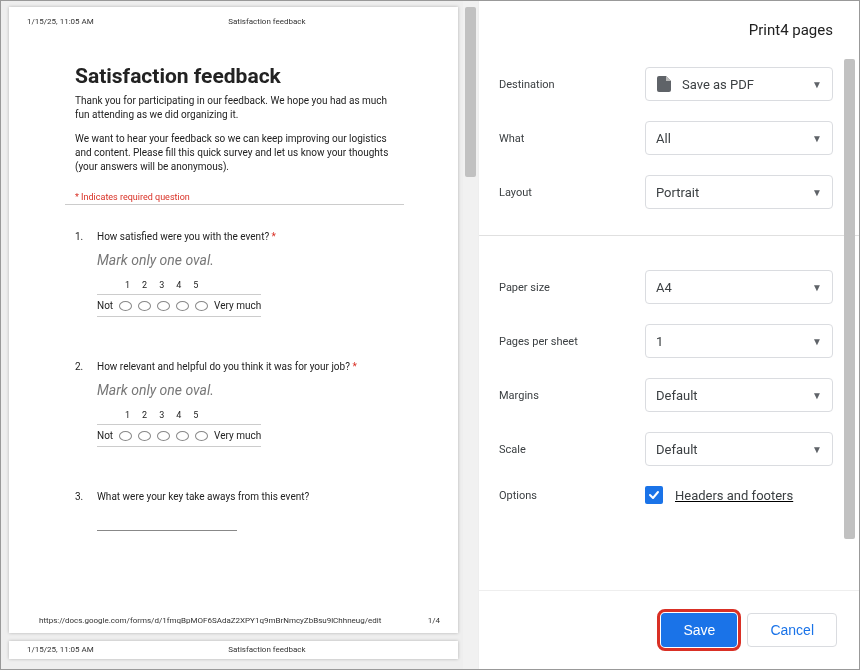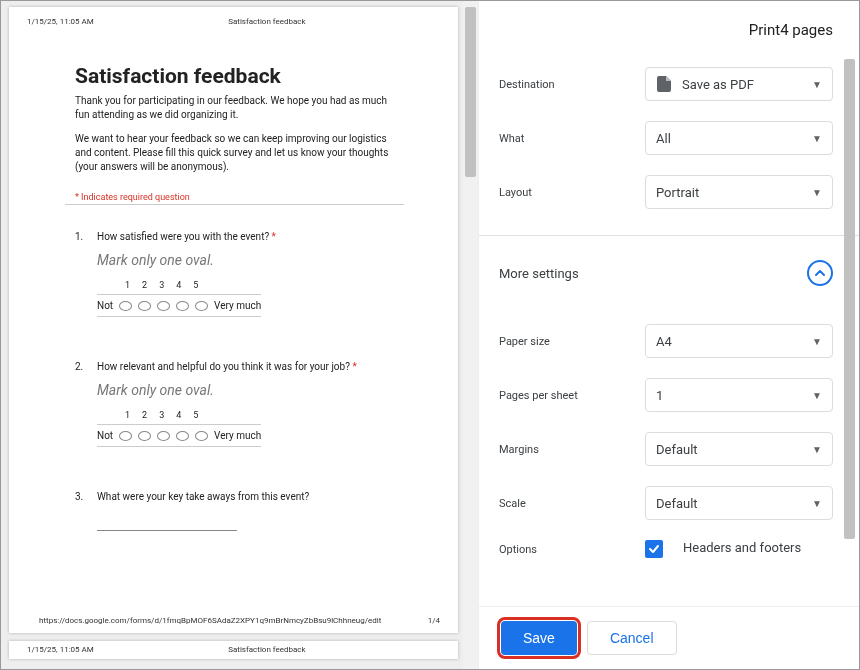--- a/index.html
+++ b/index.html
@@ -40,26 +40,26 @@
     .setting-row { display: flex; align-items: center; padding: 10px 26px 10px 20px; }
     .setting-row .lbl { width: 146px; font-size: 11px; color: #3c4043; }
     .setting-row .ctrl { flex: 1; }
     .dd { border: 1px solid #dadce0; border-radius: 4px; height: 34px; display: flex; align-items: center; padding: 0 10px; font-size: 13px; color: #3c4043; position: relative; cursor: pointer; background: #fff; }
     .dd .caret { position: absolute; right: 10px; top: 50%; transform: translateY(-50%); font-size: 10px; color: #5f6368; }
     .dd .doc-icon { width: 16px; height: 16px; margin-right: 10px; display:inline-flex; align-items:center; justify-content:center; }
     .hr-sep { border: none; border-top: 1px solid #e0e0e0; margin: 16px 0 10px; }
     .more-row { display: flex; justify-content: space-between; align-items: center; padding: 14px 26px 14px 20px; font-size: 13px; color: #3c4043; }
     .expand-circle { width: 26px; height: 26px; border: 2px solid #1a73e8; border-radius: 50%; display: flex; align-items: center; justify-content: center; cursor: pointer; }
     .expand-circle svg { display:block; }
-    .cb-row { display: flex; align-items: flex-start; gap: 20px; }
+    .cb-row { display: flex; align-items: center; gap: 12px; text-decoration: underline; }
     .cb { width: 18px; height: 18px; background: #1a73e8; border-radius: 2px; display: flex; align-items: center; justify-content: center; cursor: pointer; }
     .cb svg { display:block; }
     .cb-label { font-size: 13px; color: #3c4043; }
 
-    .btn-bar { padding: 14px 22px; display: flex; justify-content: flex-start; gap: 10px; border-top: 1px solid #eee; }
+    .btn-bar { padding: 22px 22px; display: flex; justify-content: flex-end; gap: 10px; border-top: 1px solid #eee; }
     .btn { height: 34px; padding: 0 22px; border-radius: 4px; font-size: 14px; cursor: pointer; display: inline-flex; align-items: center; justify-content: center; }
     .btn-primary { background: #1a73e8; color: #fff; border: none; outline: 3px solid #d93025; outline-offset: 1px; }
     .btn-secondary { background: #fff; color: #1a73e8; border: 1px solid #dadce0; }
   </style>
 </head>
 <body>
 
 <div class="container">
 
   <div class="preview-pane">
@@ -191,28 +191,20 @@
         <div class="ctrl">
           <div class="dd">
             <span>Portrait</span>
             <span class="caret">▼</span>
           </div>
         </div>
       </div>
 
       <hr class="hr-sep">
 
-      <div class="more-row">
-        <span>More settings</span>
-        <span class="expand-circle">
-          <svg width="12" height="12" viewBox="0 0 12 12">
-              <path d="M2 8 L6 4 L10 8" stroke="#1a73e8" stroke-width="2" fill="none" stroke-linecap="round" stroke-linejoin="round"></path>
-            </svg>
-        </span>
-      </div>
 
       <div style="height:14px"></div>
 
       <div class="setting-row">
         <div class="lbl">Paper size</div>
         <div class="ctrl">
           <div class="dd">
             <span>A4</span>
             <span class="caret">▼</span>
           </div>

